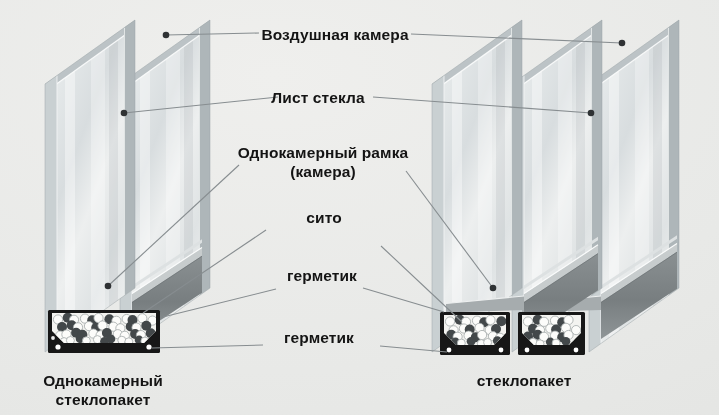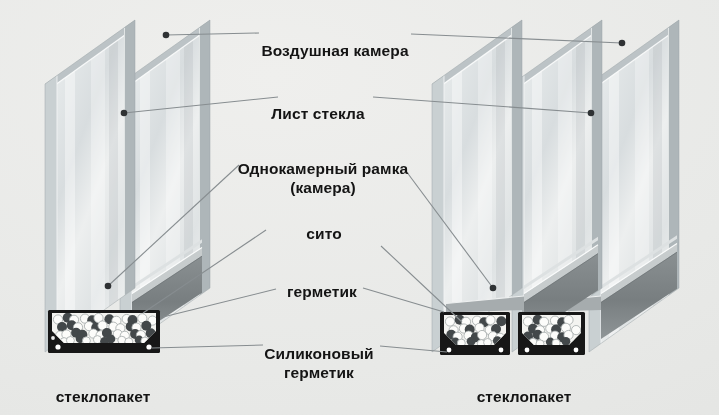--- a/index.html
+++ b/index.html
@@ -5,21 +5,21 @@
   html,body{margin:0;padding:0;}
   body{font-family:"Liberation Sans", sans-serif;}
   #stage{
     position:relative;width:719px;height:415px;overflow:hidden;
     background:radial-gradient(130% 130% at 38% 18%, #efefed 0%, #e8e9e7 55%, #e2e3e1 100%);
   }
   #art{position:absolute;left:0;top:0;}
   .lbl{
     position:absolute;transform:translateX(-50%);
     text-align:center;font-weight:bold;font-size:15.5px;line-height:19px;
-    color:#141414;white-space:nowrap;letter-spacing:.1px;margin-top:16px;
+    color:#141414;white-space:nowrap;letter-spacing:.1px;
   }
   .lbl span{display:block;}
 </style>
 </head>
 <body>
 
 <div id="stage">
 
   <svg id="art" width="719" height="415" viewBox="0 0 719 415">
     <defs>
@@ -310,22 +310,22 @@
     <span>Однокамерный рамка</span>
     <span>(камера)</span>
   </div>
   <div class="lbl" style="left:324px;top:208px">
     <span>сито</span>
   </div>
   <div class="lbl" style="left:322px;top:266px">
     <span>герметик</span>
   </div>
   <div class="lbl" style="left:319px;top:328px">
-    <span>Силиконовый</span>
     <span>герметик</span>
   </div>
   <div class="lbl" style="left:103px;top:371px">
+    <span>Однокамерный</span>
     <span>стеклопакет</span>
   </div>
   <div class="lbl" style="left:524px;top:371px">
     <span>стеклопакет</span>
   </div>
 </div>
 
 </body></html>

